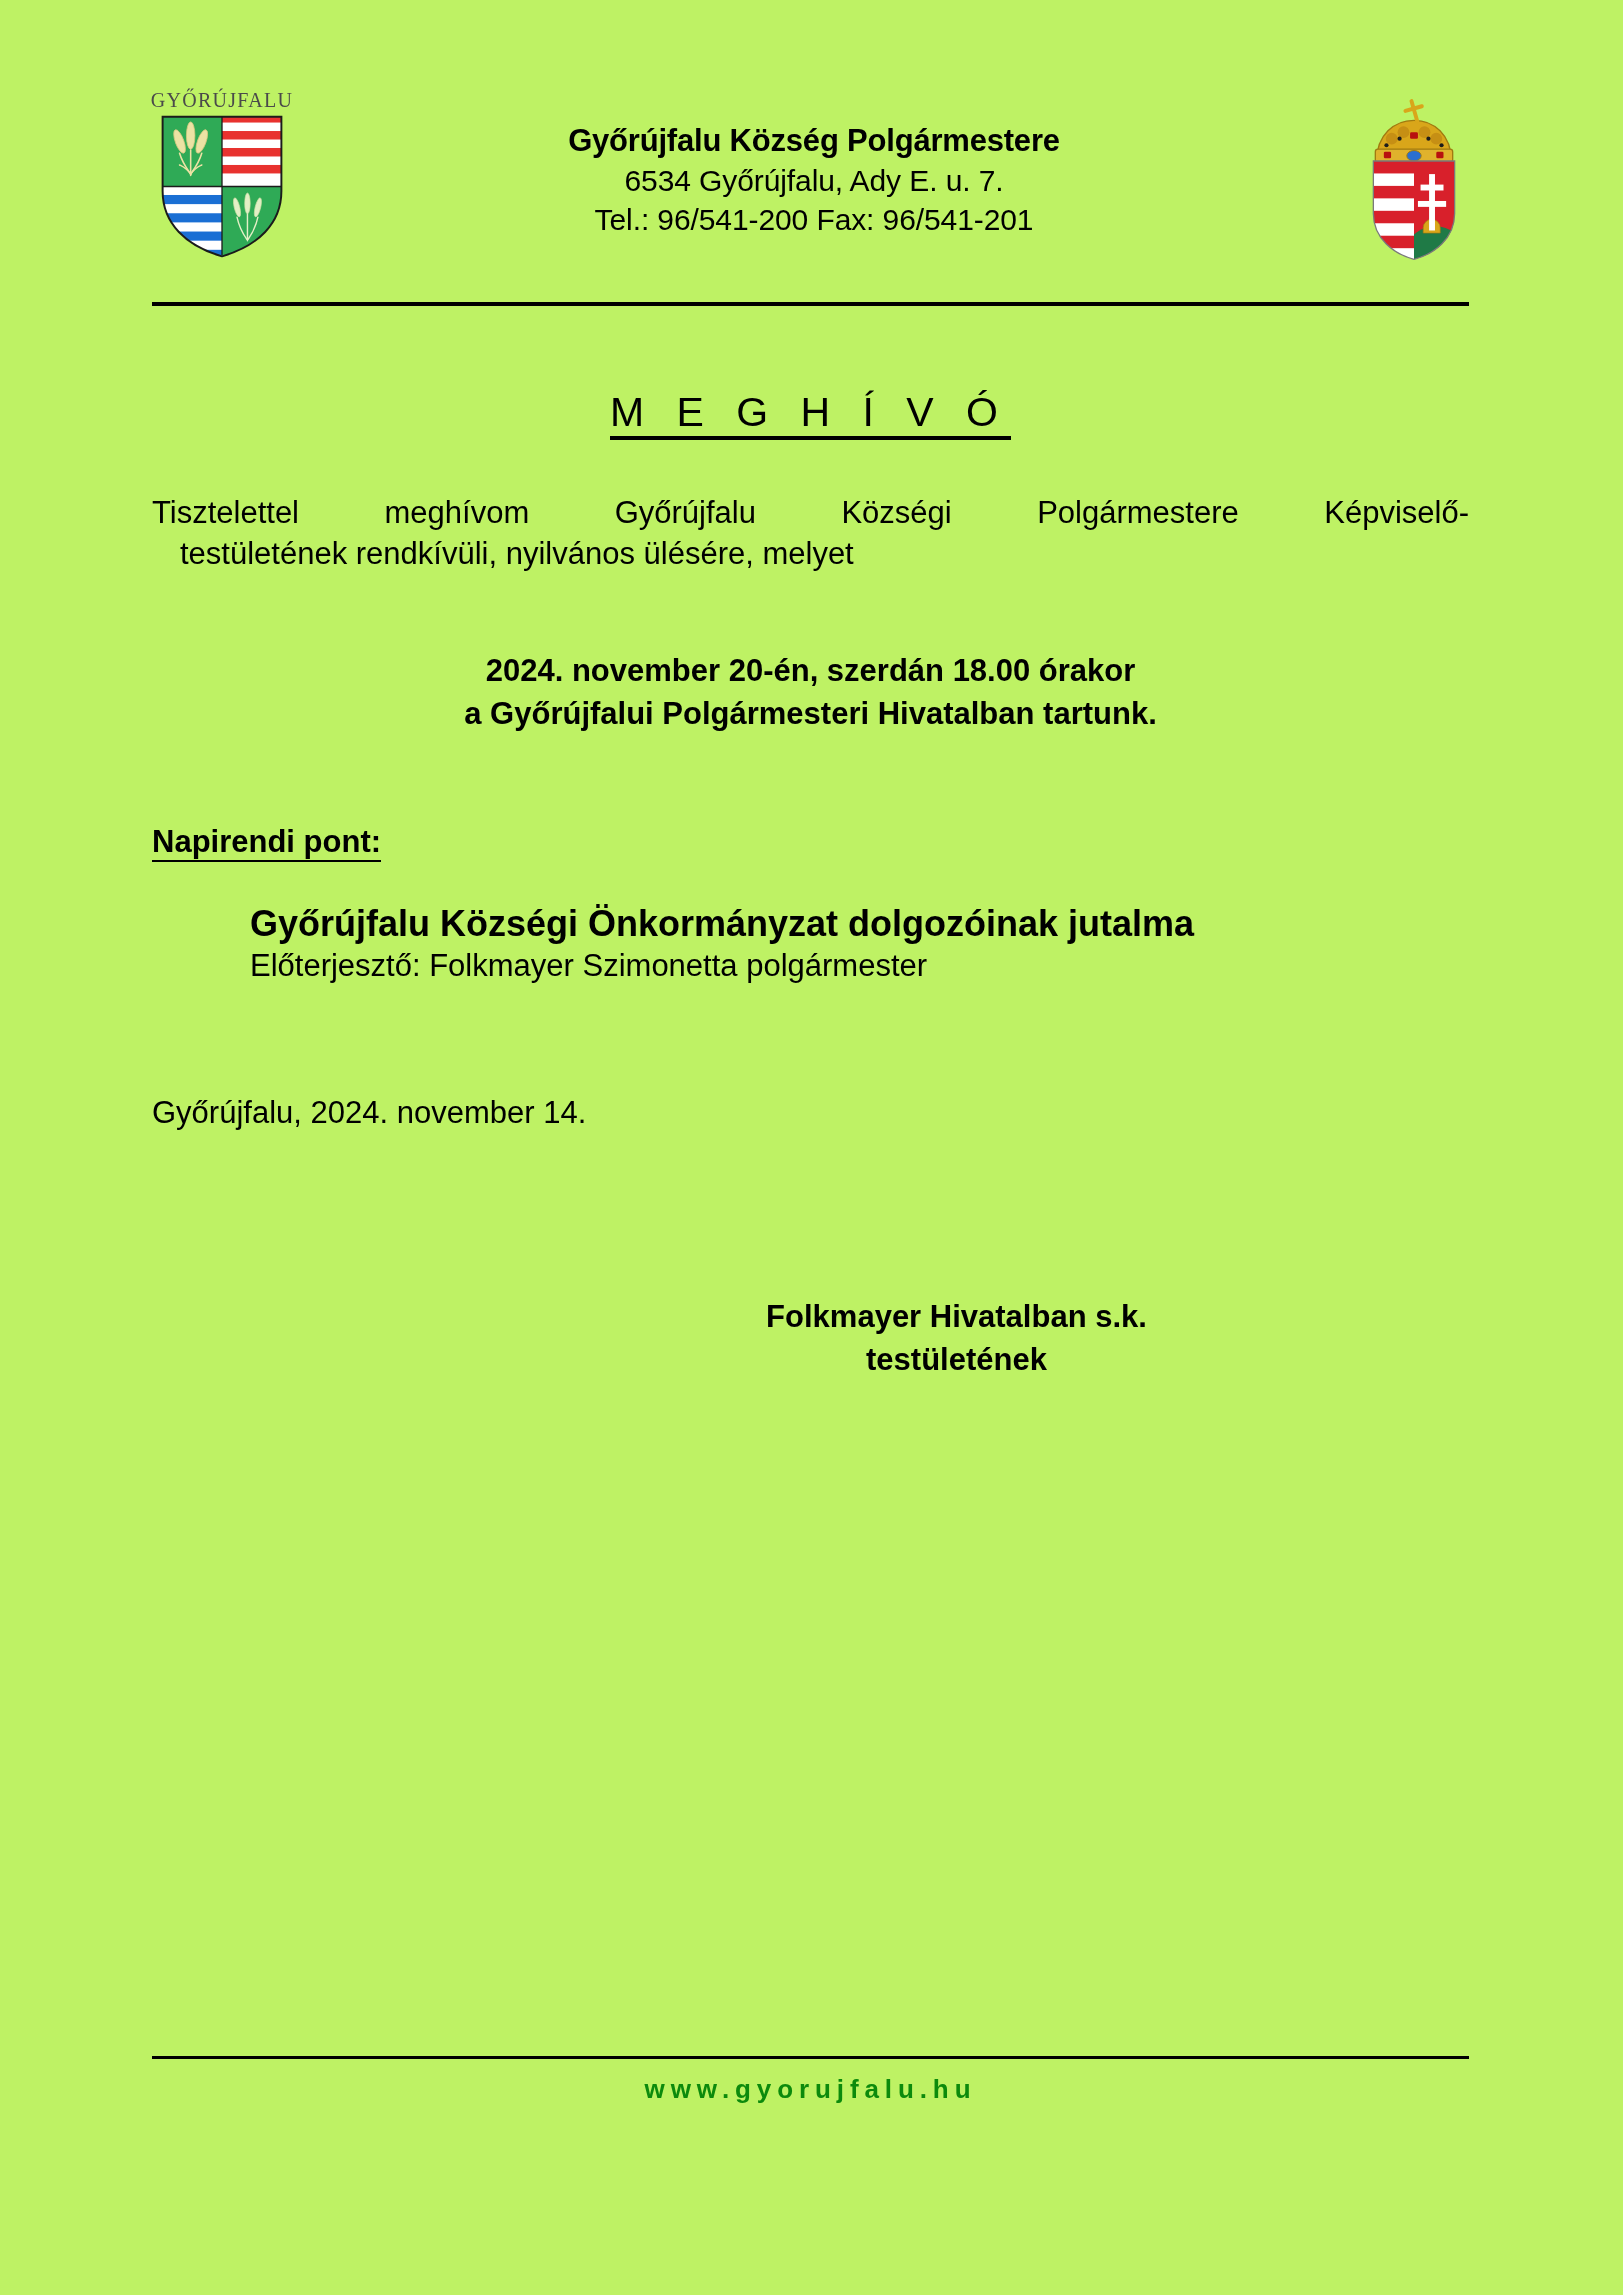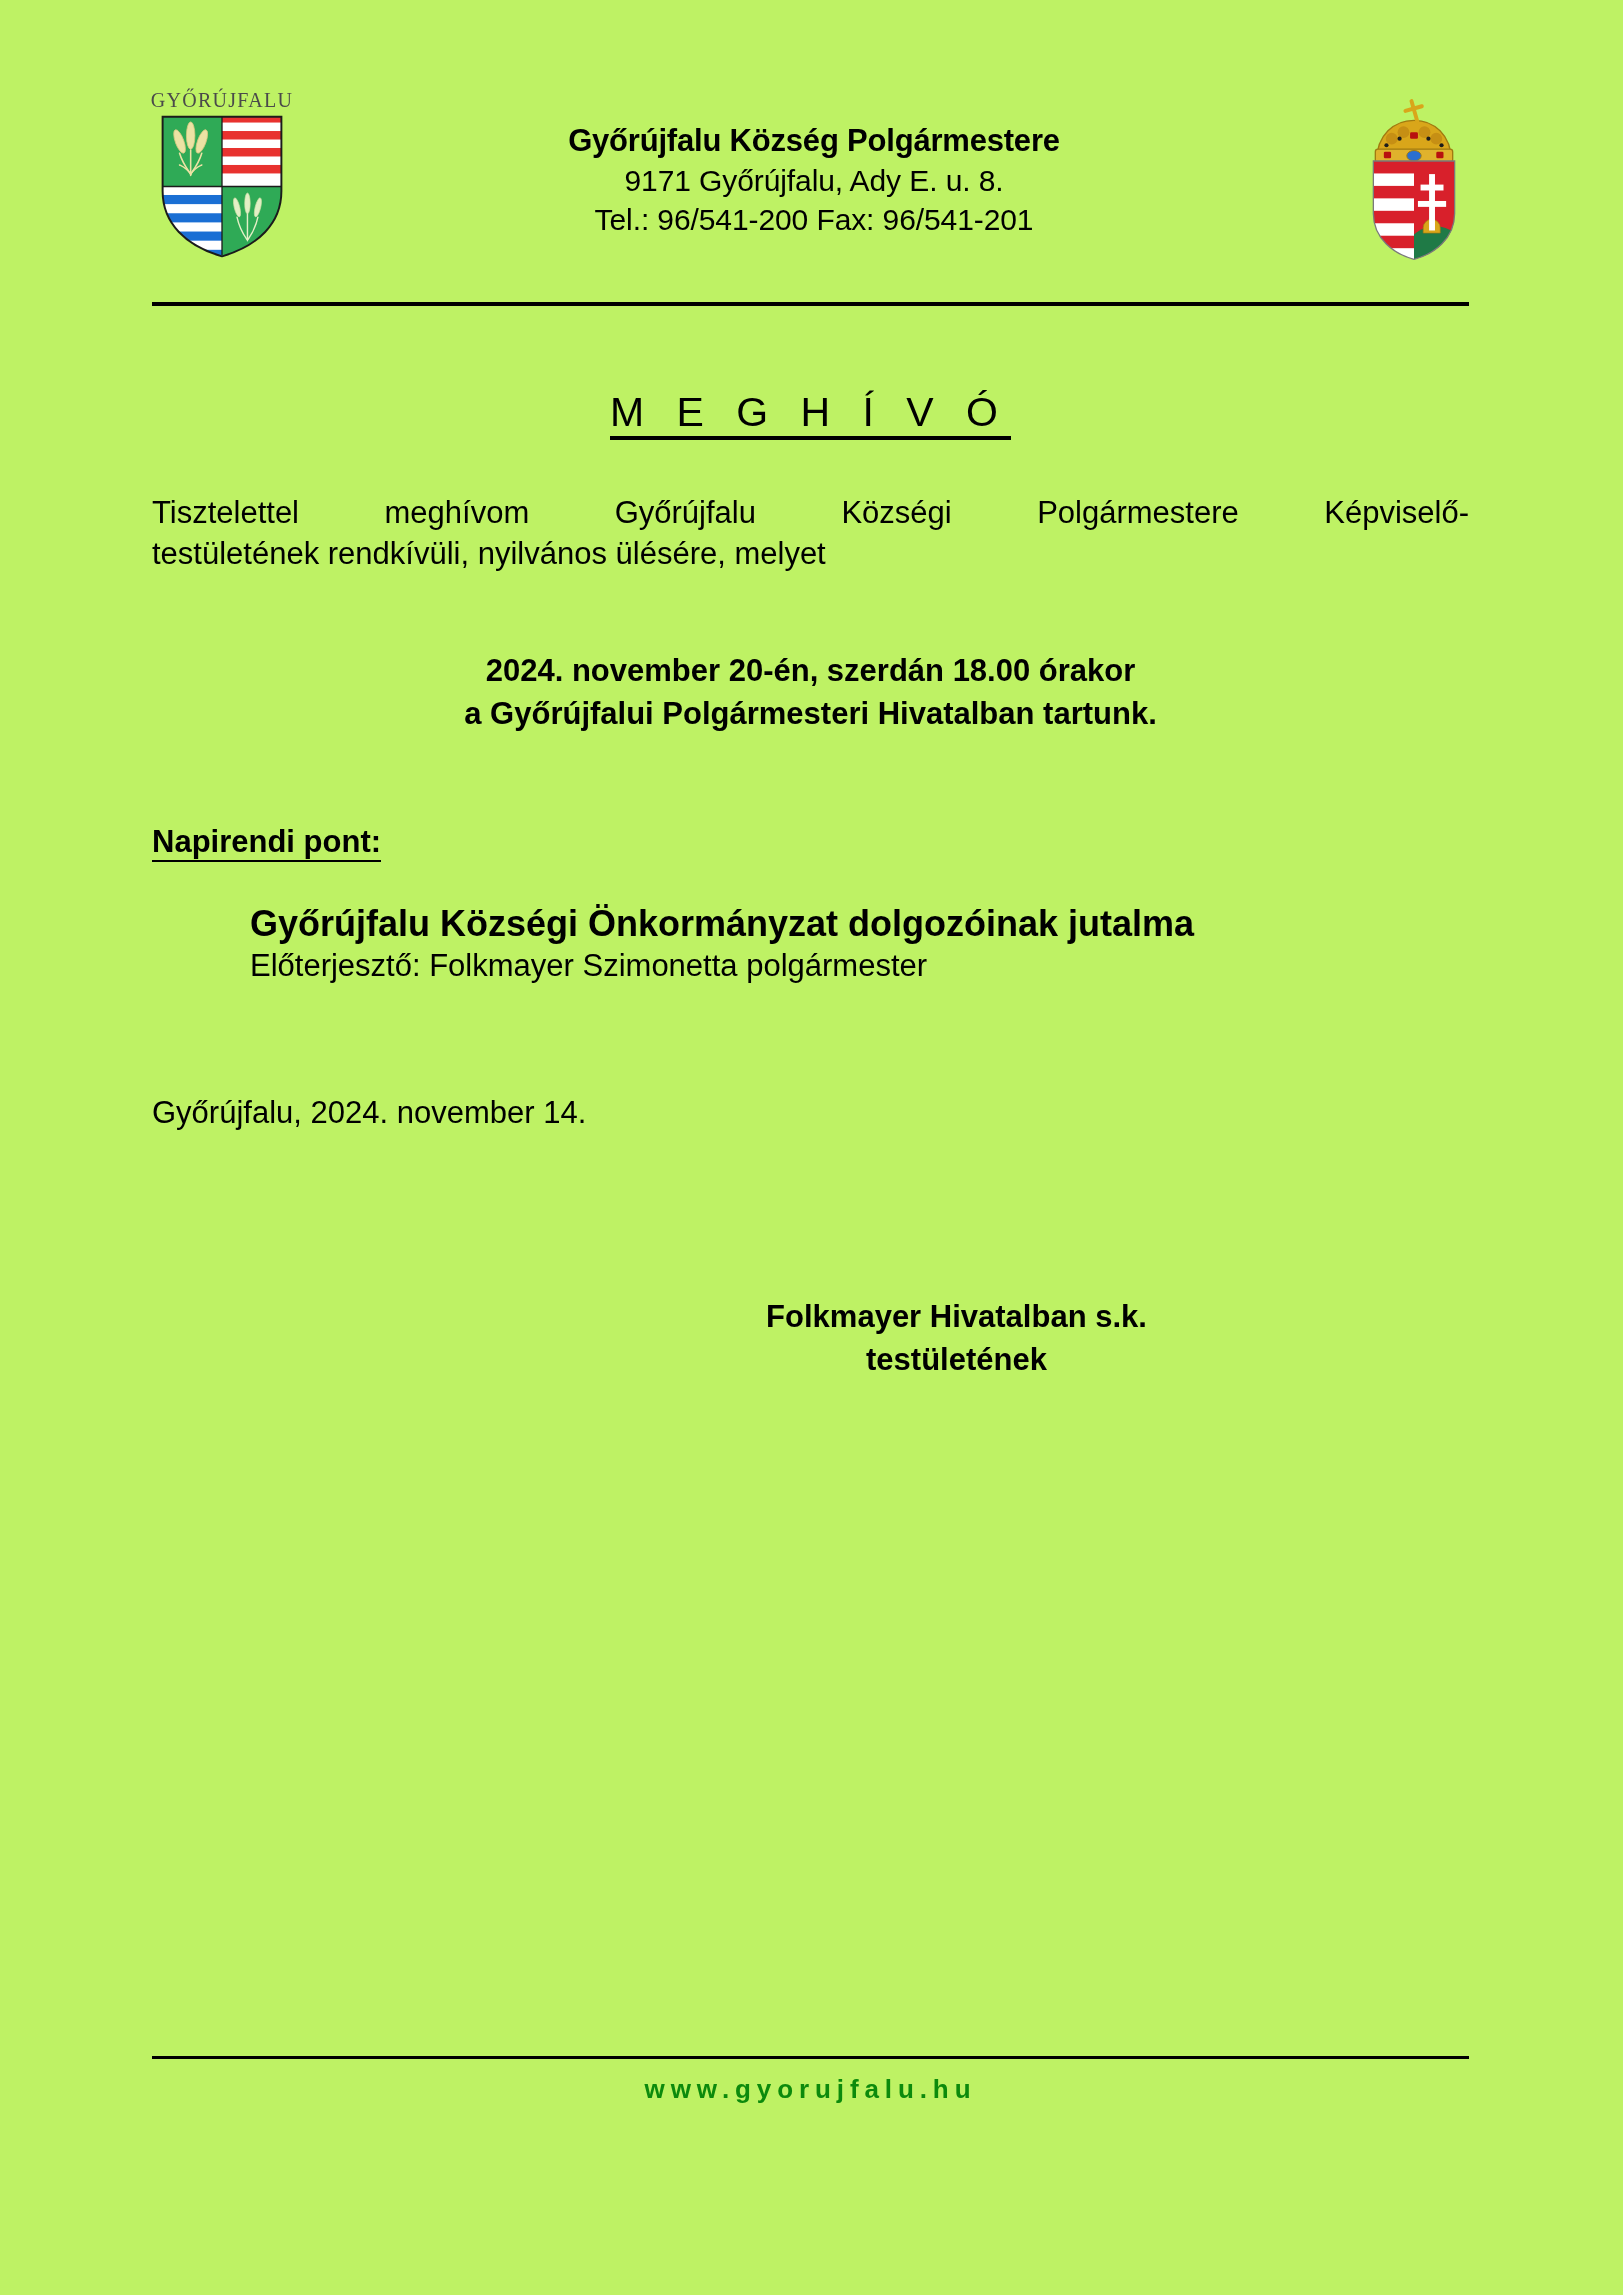--- a/index.html
+++ b/index.html
@@ -125,20 +125,21 @@
     line-height: 1.33;
     text-align: justify;
     text-justify: inter-word;
   }
   .intro .l1 {
     text-align: justify;
     text-align-last: justify;
   }
   .intro .l2 {
     text-align: left;
+    margin-left: 28px;
   }
 
   .when-block {
     position: absolute;
     left: 0;
     top: 650px;
     width: 1317px;
     text-align: center;
     font-size: 31px;
     font-weight: bold;
@@ -272,21 +273,21 @@
           </g>
         </g>
         <path d="M4 4 H186 V118 C186 168 150 202 95 218 C40 202 4 168 4 118 Z" fill="none" stroke="#1b1b1b" stroke-width="3"></path>
         <line x1="95" y1="4" x2="95" y2="216" stroke="#1b1b1b" stroke-width="2"></line>
         <line x1="4" y1="111" x2="186" y2="111" stroke="#1b1b1b" stroke-width="2"></line>
       </svg>
     </div>
 
     <div class="header-text">
       <div class="header-line-1">Győrújfalu Község Polgármestere</div>
-      <div class="header-line-2">9171 Győrújfalu, Ady E. u. 8.</div>
+      <div class="header-line-2">6534 Győrújfalu, Ady E. u. 7.</div>
       <div class="header-line-3">Tel.: 96/541-200 Fax: 96/541-201</div>
     </div>
 
     <div class="crest-right">
       <svg class="shield-hu" viewBox="0 0 180 250">
         <defs>
           <clipPath id="huShield">
             <path d="M28 96 H152 V176 C152 215 120 238 90 246 C60 238 28 215 28 176 Z"></path>
           </clipPath>
         </defs>

